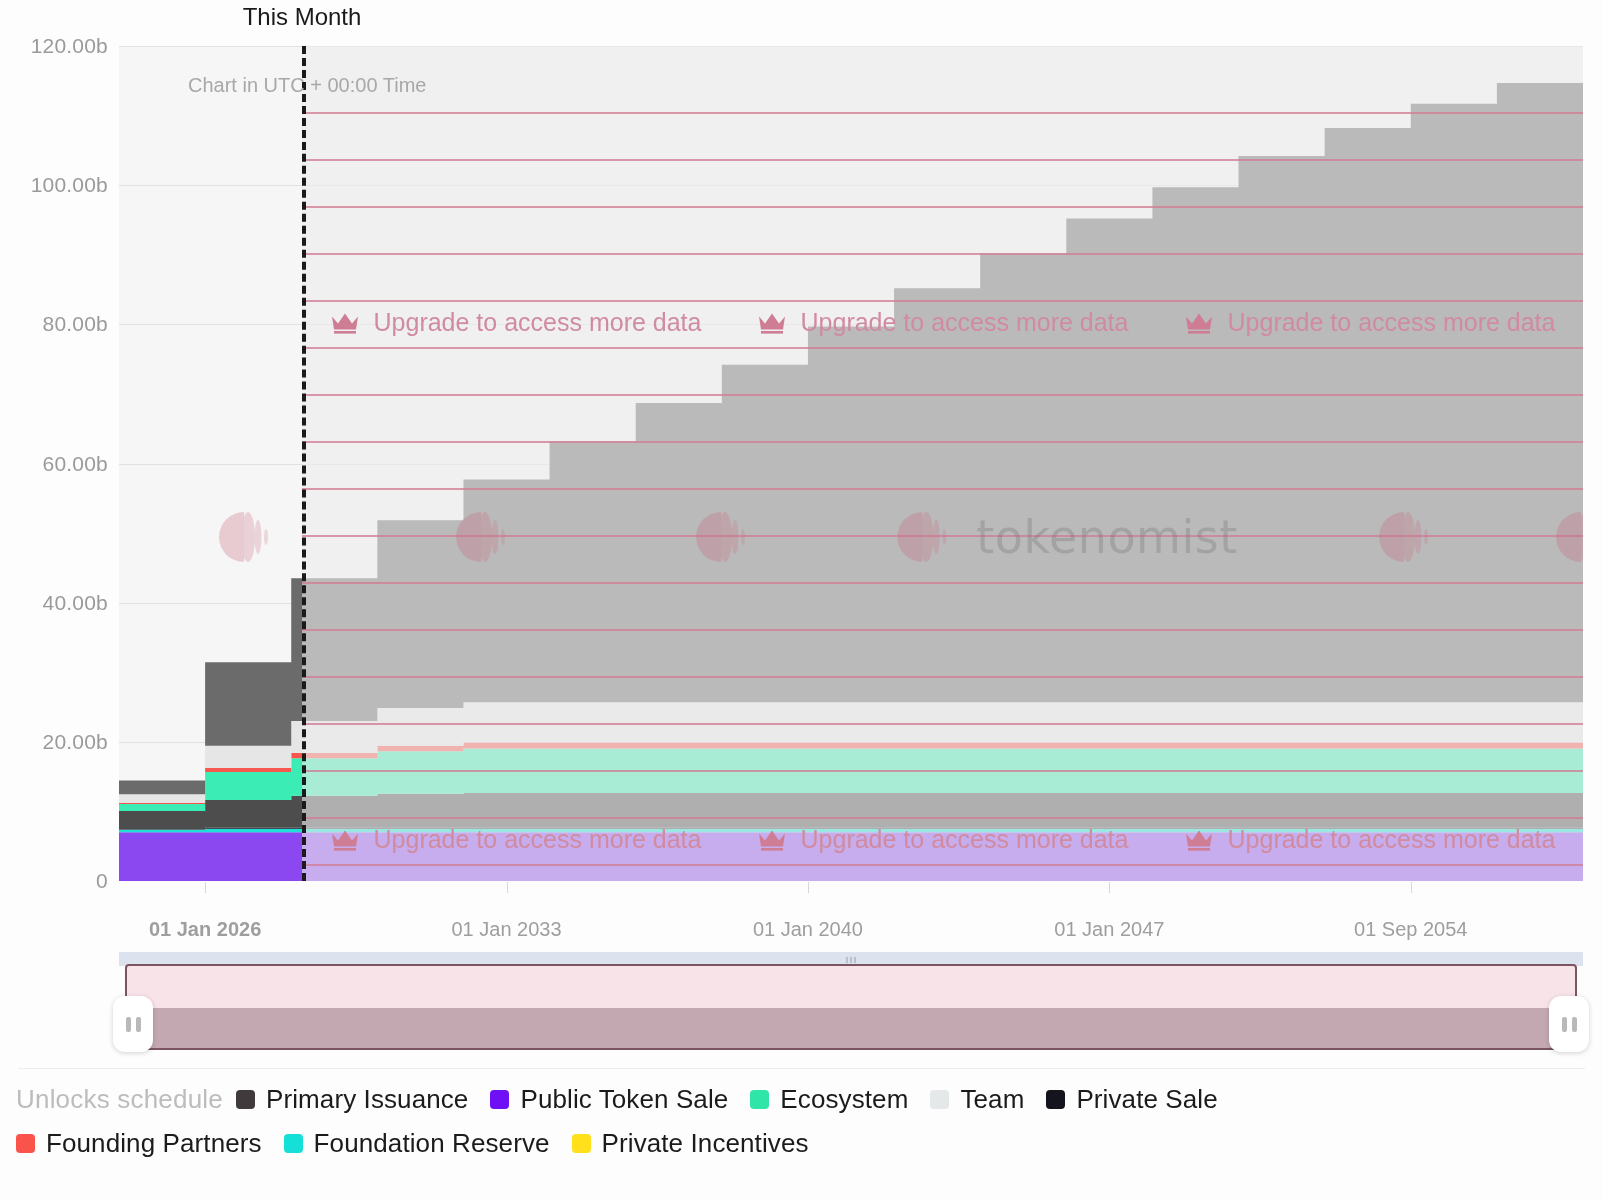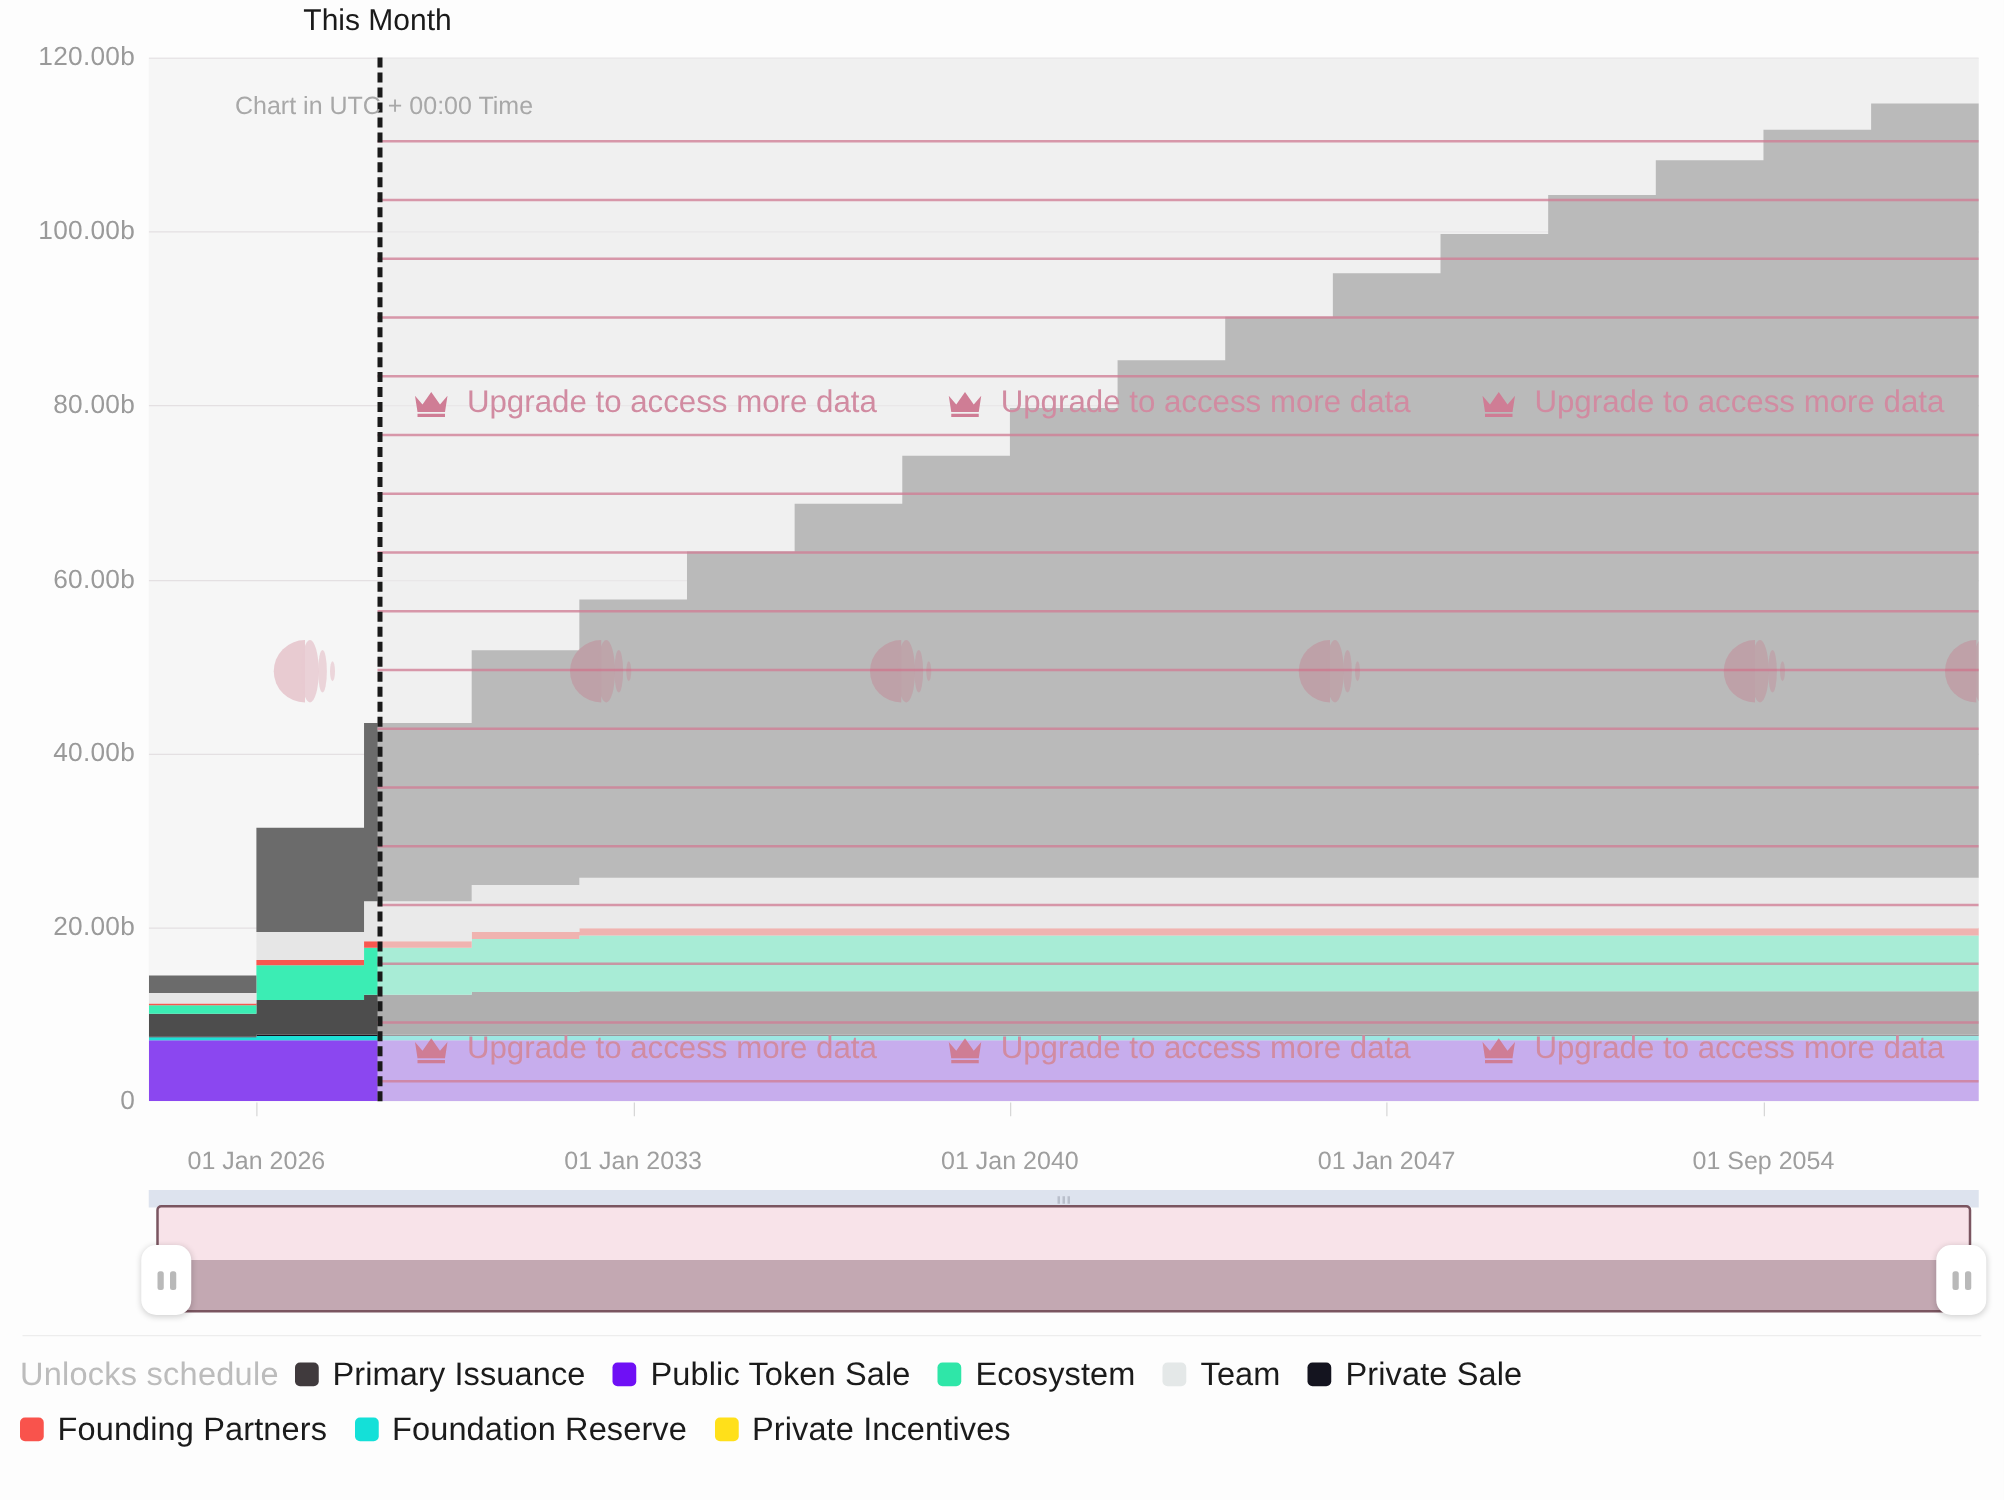--- a/index.html
+++ b/index.html
@@ -327,20 +327,21 @@
                   <ellipse cx="52" cy="31" rx="2" ry="8" fill="#c9697f" opacity=".75"></ellipse>
                 </svg></span>
             </div>
             <div class="tokenomist-wm" style="left: 763px; top: 491px;">
               <span class="wm-logo"><svg viewBox="0 0 62 62" width="62" height="62">
                   <path d="M30 6 A25 25 0 0 0 30 56 Z" fill="#c9697f"></path>
                   <ellipse cx="34" cy="31" rx="7" ry="25" fill="#c9697f" opacity=".85"></ellipse>
                   <ellipse cx="44" cy="31" rx="3.5" ry="17" fill="#c9697f" opacity=".8"></ellipse>
                   <ellipse cx="52" cy="31" rx="2" ry="8" fill="#c9697f" opacity=".75"></ellipse>
                 </svg></span>
+              <span class="wm-text">tokenomist</span>
             </div>
             <div class="tokenomist-wm" style="left: 1103px; top: 491px;">
               <span class="wm-logo"><svg viewBox="0 0 62 62" width="62" height="62">
                   <path d="M30 6 A25 25 0 0 0 30 56 Z" fill="#c9697f"></path>
                   <ellipse cx="34" cy="31" rx="7" ry="25" fill="#c9697f" opacity=".85"></ellipse>
                   <ellipse cx="44" cy="31" rx="3.5" ry="17" fill="#c9697f" opacity=".8"></ellipse>
                   <ellipse cx="52" cy="31" rx="2" ry="8" fill="#c9697f" opacity=".75"></ellipse>
                 </svg></span>
             </div>
             <div class="tokenomist-wm" style="left: 1280px; top: 491px;">
@@ -354,21 +355,21 @@
           </div>
       </div>
     </div>
 
     <div class="nowline" style="left:302px"></div>
     <div class="nowlabel" style="left:302px">This Month</div>
     <div class="utcnote" style="left:151px; top:74px">Chart in UTC + 00:00 Time</div>
 
     <div id="xaxis">
         <div class="xtick" style="left: 205.118px;"></div>
-        <div class="xlabel" style="left: 205.118px;">01 Jan 2026</div>
+        <div class="xlabel" style="left: 205.118px; font-weight: bold;">01 Jan 2026</div>
         <div class="xtick" style="left: 506.529px;"></div>
         <div class="xlabel" style="left: 506.529px;">01 Jan 2033</div>
         <div class="xtick" style="left: 807.941px;"></div>
         <div class="xlabel" style="left: 807.941px;">01 Jan 2040</div>
         <div class="xtick" style="left: 1109.35px;"></div>
         <div class="xlabel" style="left: 1109.35px;">01 Jan 2047</div>
         <div class="xtick" style="left: 1410.76px;"></div>
         <div class="xlabel" style="left: 1410.76px;">01 Sep 2054</div>
       </div>
   </div>

